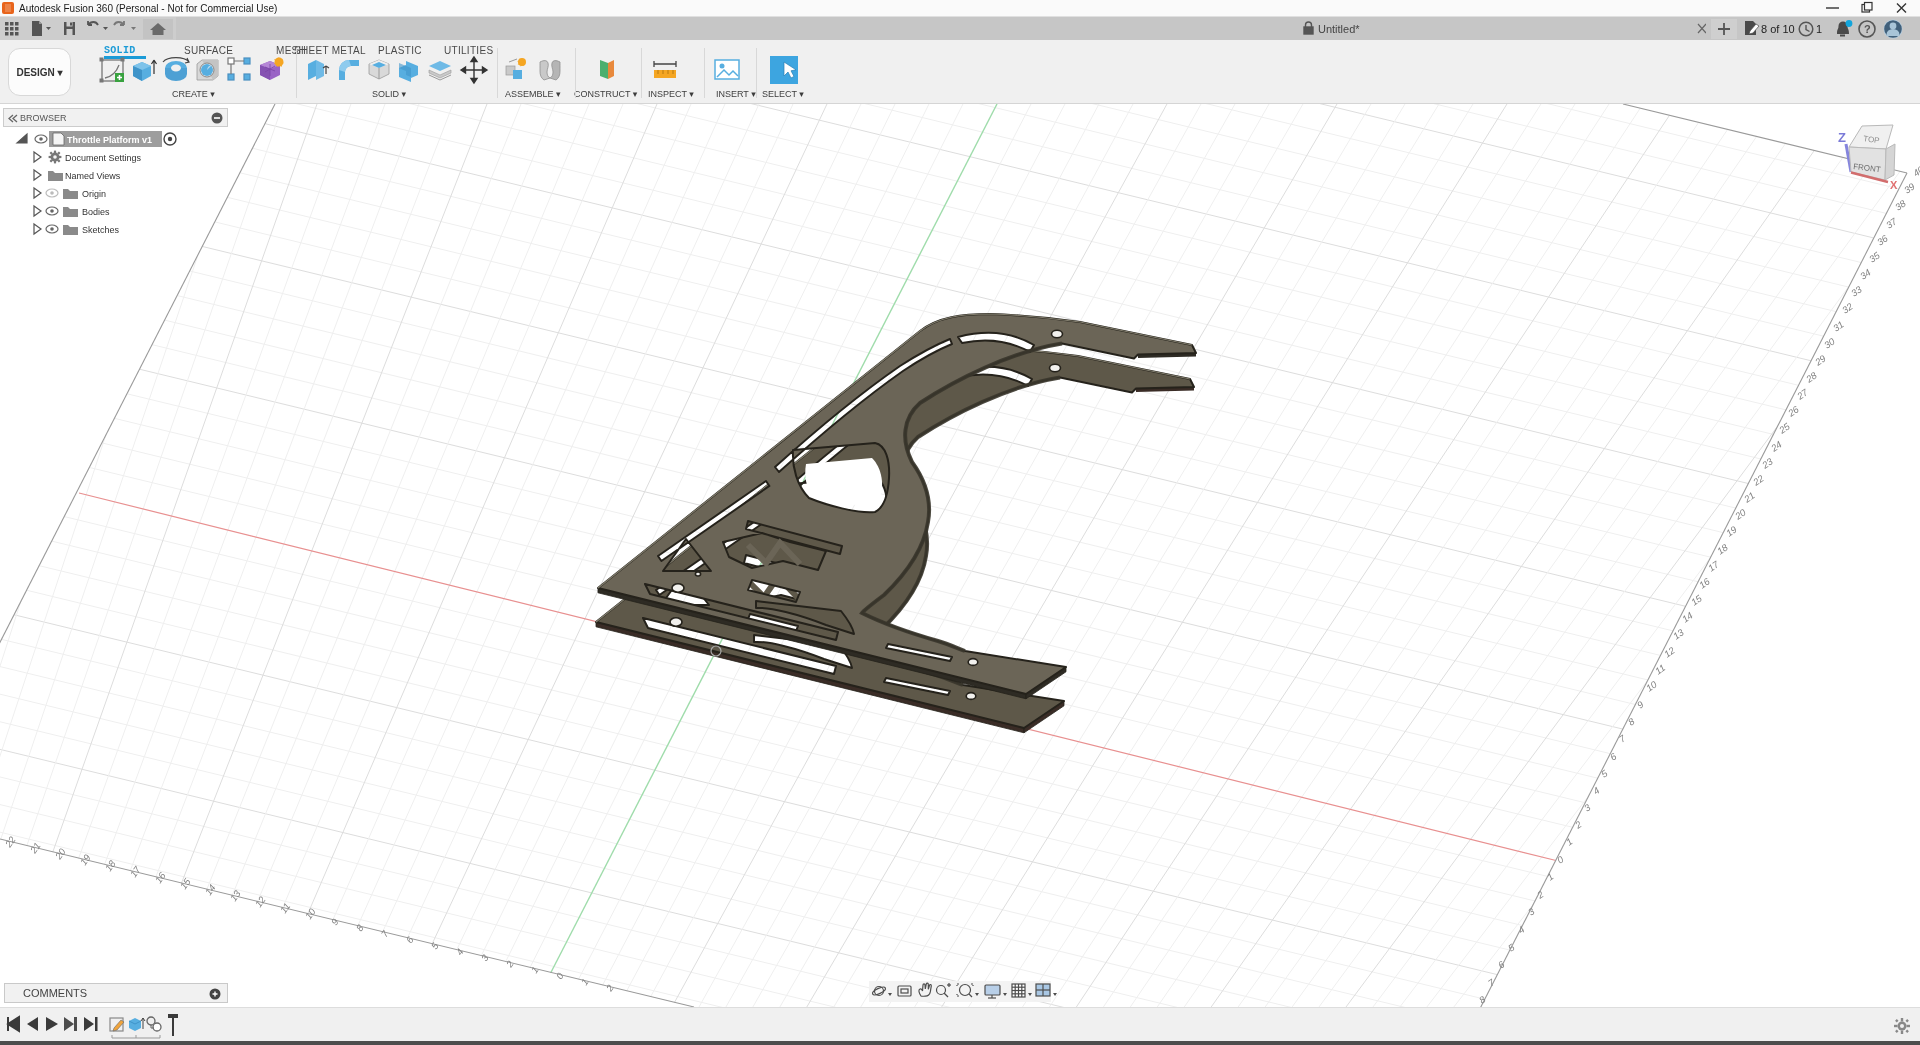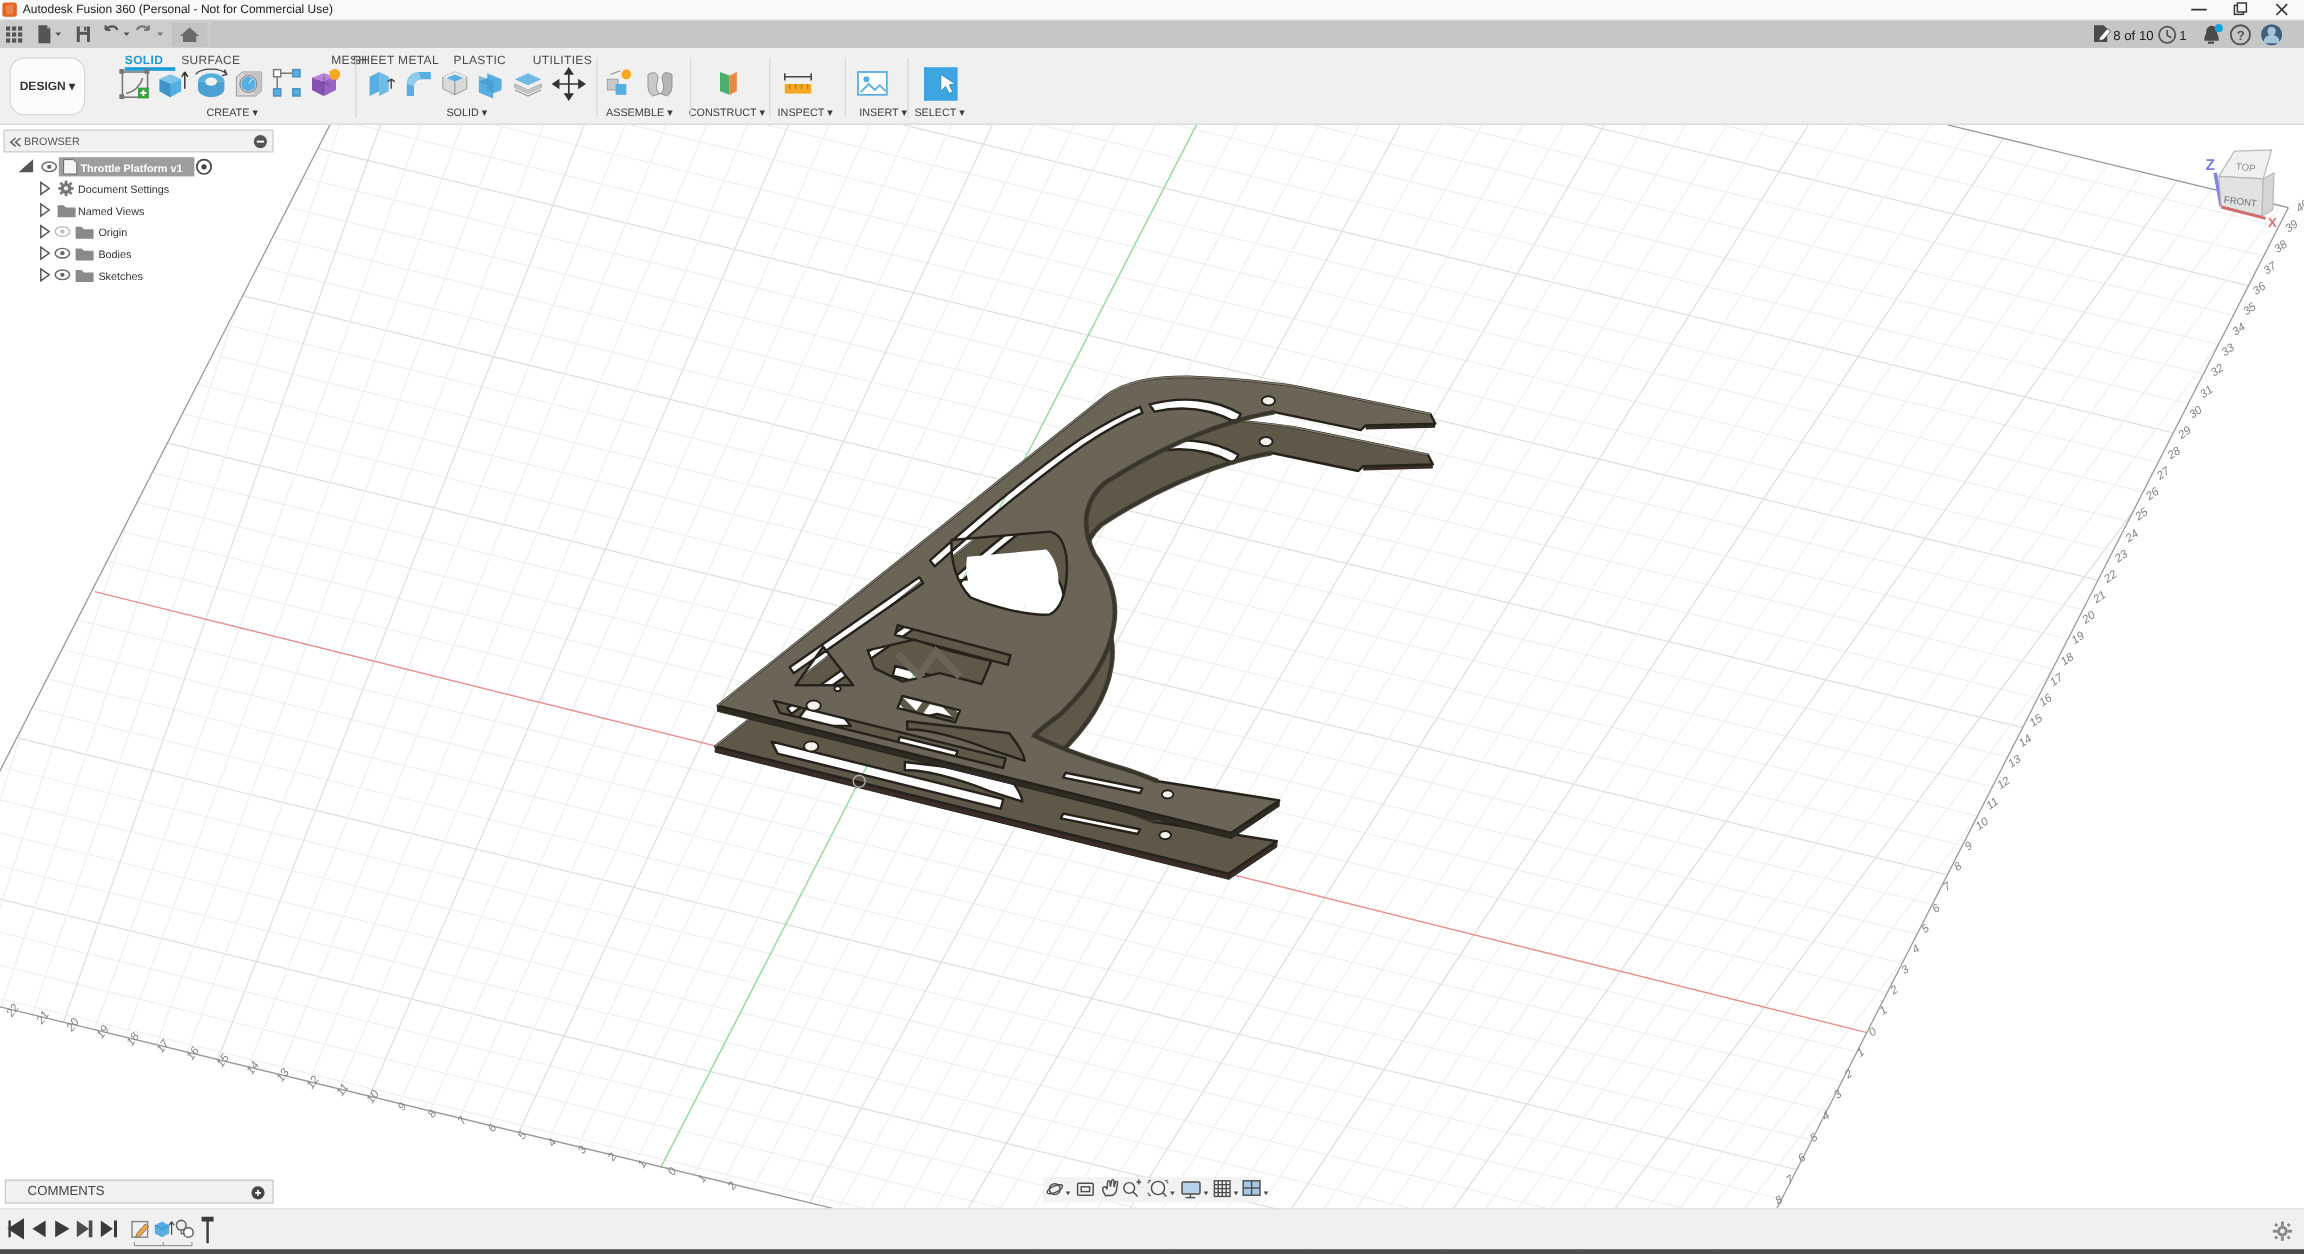--- a/index.html
+++ b/index.html
@@ -55,43 +55,57 @@
         <rect x="66.5" y="12" width="6" height="6" fill="#cdcdcd"></rect>
         <rect x="70" y="5.5" width="2" height="3" fill="#555"></rect>
    <path d="M 88,8 c 3,-4 8,-4 10,0 m -10,0 l 0,-4 m 0,4 l 4,0" stroke="#555" stroke-width="1.8" fill="none"></path>
    <path d="M 103,10 l 5,0 l -2.5,3 z" fill="#555"></path>
    <path d="M 124,8 c -3,-4 -8,-4 -10,0 m 10,0 l 0,-4 m 0,4 l -4,0" stroke="#777" stroke-width="1.8" fill="none"></path>
    <path d="M 131,10 l 5,0 l -2.5,3 z" fill="#777"></path>
    <rect x="143" y="2" width="30" height="20" fill="#c3c3c3"></rect>
    <path d="M 150,13 l 8,-7 l 8,7 l -2.5,0 l 0,5 l -11,0 l 0,-5 z" fill="#6a6a6a"></path>
   </svg>
  </div>
+ <div id="tab2">
+  <svg width="760" height="23">
+   <g transform="translate(358,5)" fill="none" stroke="#555" stroke-width="1.4">
+    <rect x="0" y="5" width="9" height="7" fill="#555"></rect>
+    <path d="M 1.5,5 v -2 a 3,3 0 0 1 6,0 v 2"></path>
+   </g>
+   <text x="372" y="16" font-size="11" fill="#444">Untitled*</text>
+   <path d="M 752,7 L 760,16 M 760,7 L 752,16" stroke="#666" stroke-width="1.2"></path>
+  </svg>
+  <svg style="position:absolute;left:762px;top:0" width="214" height="23">
+   <rect x="3" y="2" width="26" height="20" fill="#cfcfcf"></rect>
+   <path d="M 16,6 v 12 M 10,12 h 12" stroke="#555" stroke-width="1.8"></path>
+  </svg>
+ </div>
  <svg style="position:absolute;left:1740px;top:0" width="180" height="23">
   <path d="M 5,4 l 8,0 l 3,3 l 0,11 l -11,0 z" fill="#4a4a4a"></path>
   <path d="M 10,14 l 6,-7 l 3,2 l -6,7 l -4,1 z" fill="#fff" stroke="#4a4a4a" stroke-width="0.7"></path>
   <text x="21" y="16" font-size="11" fill="#222">8 of 10</text>
   <circle cx="66" cy="12" r="6.8" fill="none" stroke="#555" stroke-width="1.5"></circle>
   <path d="M 66,8 v 4.5 l 3.5,2" stroke="#555" stroke-width="1.4" fill="none"></path>
   <text x="76" y="16" font-size="11" fill="#222">1</text>
   <path d="M 97,17 c 0,-6 1.5,-4 1.5,-8 a 4.5,4.5 0 0 1 9,0 c 0,4 1.5,2 1.5,8 z" fill="#4a4a4a"></path>
   <line x1="100" y1="18.5" x2="105" y2="18.5" stroke="#4a4a4a" stroke-width="2"></line>
   <circle cx="109" cy="6.5" r="3.4" fill="#12a5dc"></circle>
   <circle cx="127" cy="12" r="8" fill="none" stroke="#555" stroke-width="1.6"></circle>
   <text x="124" y="16" font-size="11" font-weight="bold" fill="#555">?</text>
   <circle cx="153" cy="12" r="9.5" fill="#b9cfe0"></circle>
   <circle cx="153" cy="12" r="8.8" fill="#41607b"></circle>
   <circle cx="153" cy="9" r="3.4" fill="#a8c4d8"></circle>
   <path d="M 146.5,17.5 a 6.5,5.5 0 0 1 13,0 l 0,1.5 l -13,0 z" fill="#a8c4d8"></path>
  </svg>
 </div>
 <div id="ribbon">
  <div style="position:absolute;left:8px;top:8px;width:63px;height:48px;background:#fcfcfc;border:1px solid #d8d8d8;border-radius:12px;text-align:center;line-height:48px;font-size:10px;color:#333;font-weight:bold;">DESIGN ▾</div>
- <div class="ribtab" style="left:104px;color:#1b9bd7;font-weight:bold;">SOLID</div>
+ <div class="ribtab" style="left:104px;color:#1b9bd7;font-weight:bold;font-family:Liberation Mono, monospace;">SOLID</div>
  <div style="position:absolute;left:104px;top:16px;width:42px;height:3px;background:#1b9bd7;"></div>
- <div class="ribtab" style="left:151px;">SURFACE</div>
+ <div class="ribtab" style="left:184px;">SURFACE</div>
  <div class="ribtab" style="left:236px;padding-left:40px;">MESH</div>
  <div class="ribtab" style="left:294px;">SHEET METAL</div>
  <div class="ribtab" style="left:378px;">PLASTIC</div>
  <div class="ribtab" style="left:444px;">UTILITIES</div>
  <div class="riblabel" style="left:172px;">CREATE ▾</div>
  <div class="riblabel" style="left:372px;">SOLID ▾</div>
  <div class="riblabel" style="left:505px;">ASSEMBLE ▾</div>
  <div class="riblabel" style="left:574px;">CONSTRUCT ▾</div>
  <div class="riblabel" style="left:648px;">INSPECT ▾</div>
  <div class="riblabel" style="left:716px;">INSERT ▾</div>

